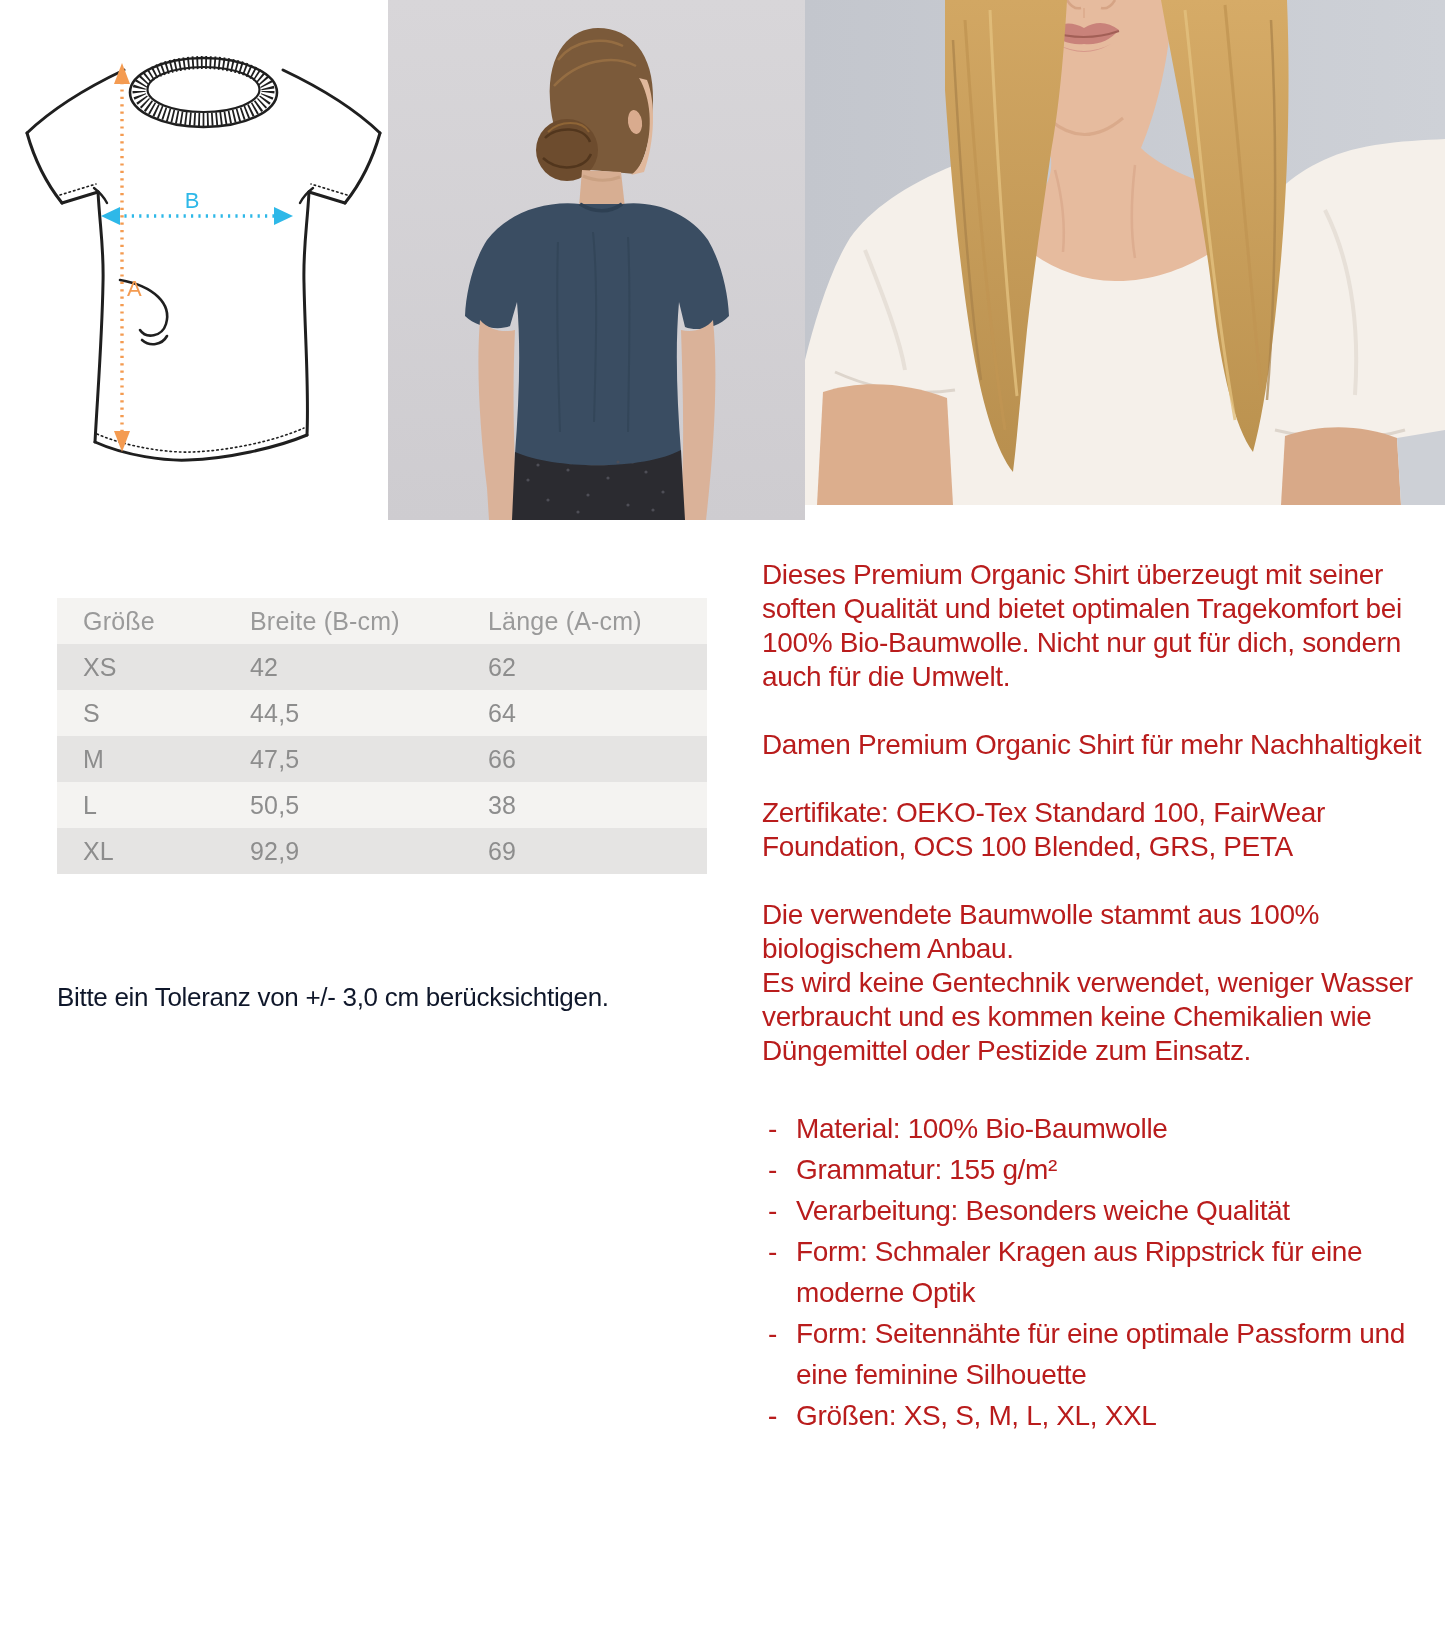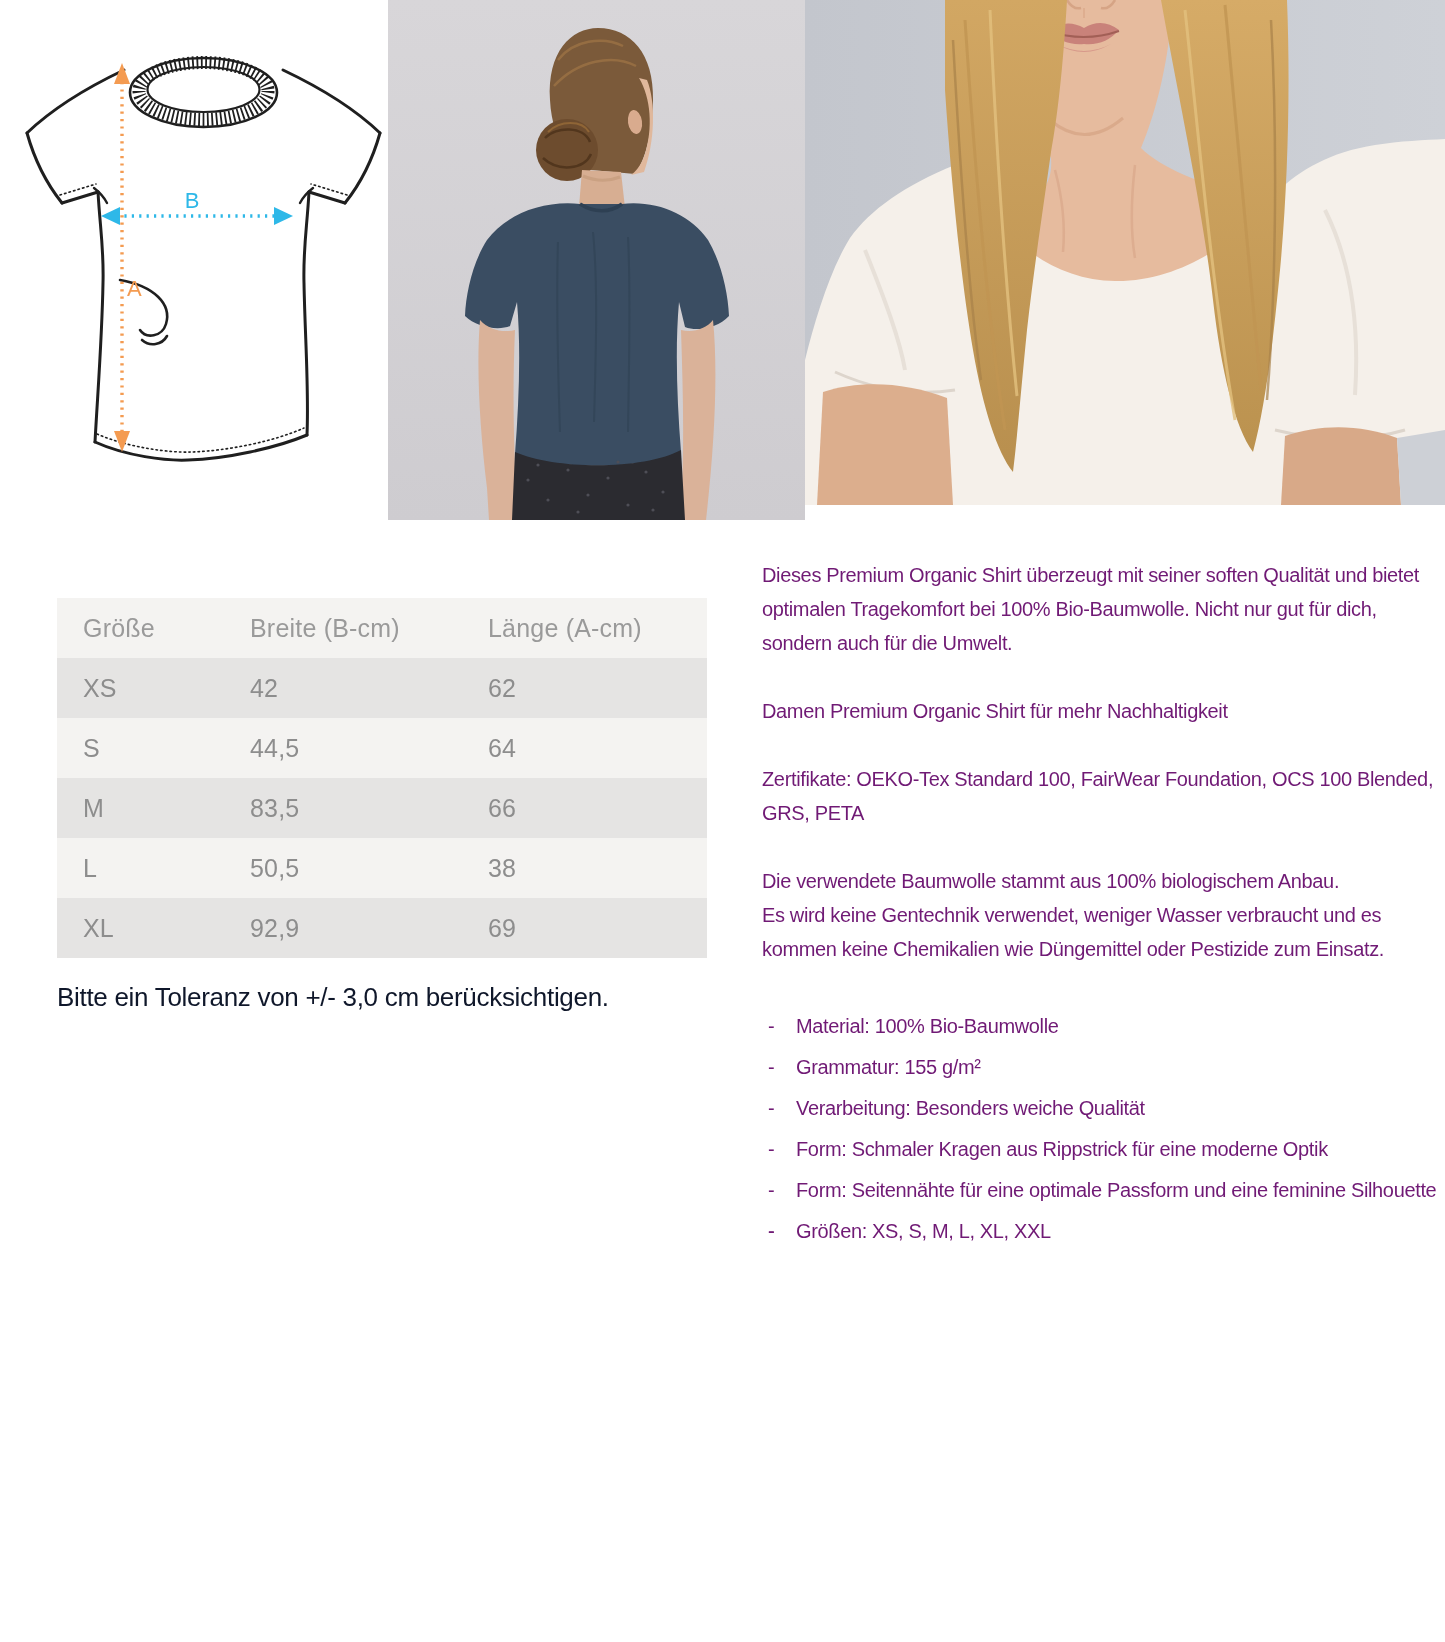--- a/index.html
+++ b/index.html
@@ -13,33 +13,33 @@
 
   
   .photo-back  { left:388px; top:0; width:417px; height:520px; }
   .photo-front { left:805px; top:0; width:640px; height:505px; }
   .photo-back svg, .photo-front svg { display:block; }
 
   
   .size-table-wrap { left:57px; top:598px; }
   table.size-table { border-collapse:collapse; table-layout:fixed; width:650px; }
   .size-table th, .size-table td {
-    height:60px; padding:0 0 0 26px; text-align:left; vertical-align:middle;
+    height:46px; padding:0 0 0 26px; text-align:left; vertical-align:middle;
     font-size:25px; font-weight:400; letter-spacing:0.2px; white-space:nowrap;
   }
   .size-table th { color:#9a9a9a; background:var(--table-row-light,#f4f3f1); }
   .size-table td { color:#8d8d8d;margin-top:32px; }
   .size-table tr.dark  td { background:var(--table-row-dark,#e5e4e3); }
   .size-table tr.light td { background:var(--table-row-light,#f4f3f1); }
 
   
   .tolerance { left:57px; top:982px; width:680px; font-size:26px; color:#0f172a; letter-spacing:-0.3px; }
 
   
-  .description { left:762px; top:558px; width:676px; font-size:20px; line-height:34px; color:#701a75; letter-spacing:-0.35px; }
+  .description { left:762px; top:558px; width:676px; font-size:28px; line-height:34px; color:#b91c1c; letter-spacing:-0.35px; }
   .description p.para { margin:0; }
   .description p.para.gap { margin-bottom:34px; }
   ul.bullets { list-style:none; margin:40px 0 0 0; padding:0; }
   ul.bullets li { position:relative; padding-left:34px; line-height:41px; }
   ul.bullets .marker { position:absolute; left:6px; top:0; }
 </style>
 </head>
 <body>
 
 <div class="page">
@@ -233,21 +233,21 @@
             <td>42</td>
             <td>62</td>
           </tr>
           <tr class="light">
             <td>S</td>
             <td>44,5</td>
             <td>64</td>
           </tr>
           <tr class="dark">
             <td>M</td>
-            <td>83,5</td>
+            <td>47,5</td>
             <td>66</td>
           </tr>
           <tr class="light">
             <td>L</td>
             <td>50,5</td>
             <td>38</td>
           </tr>
           <tr class="dark">
             <td>XL</td>
             <td>92,9</td>

